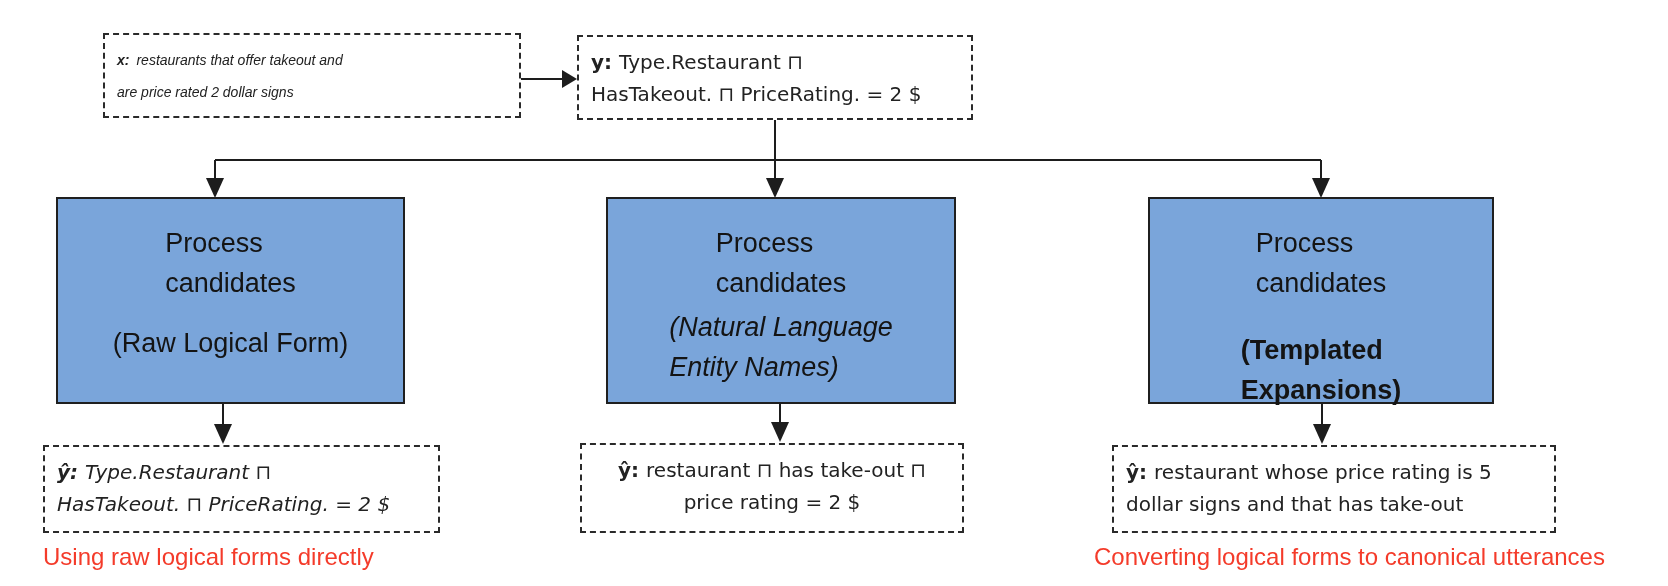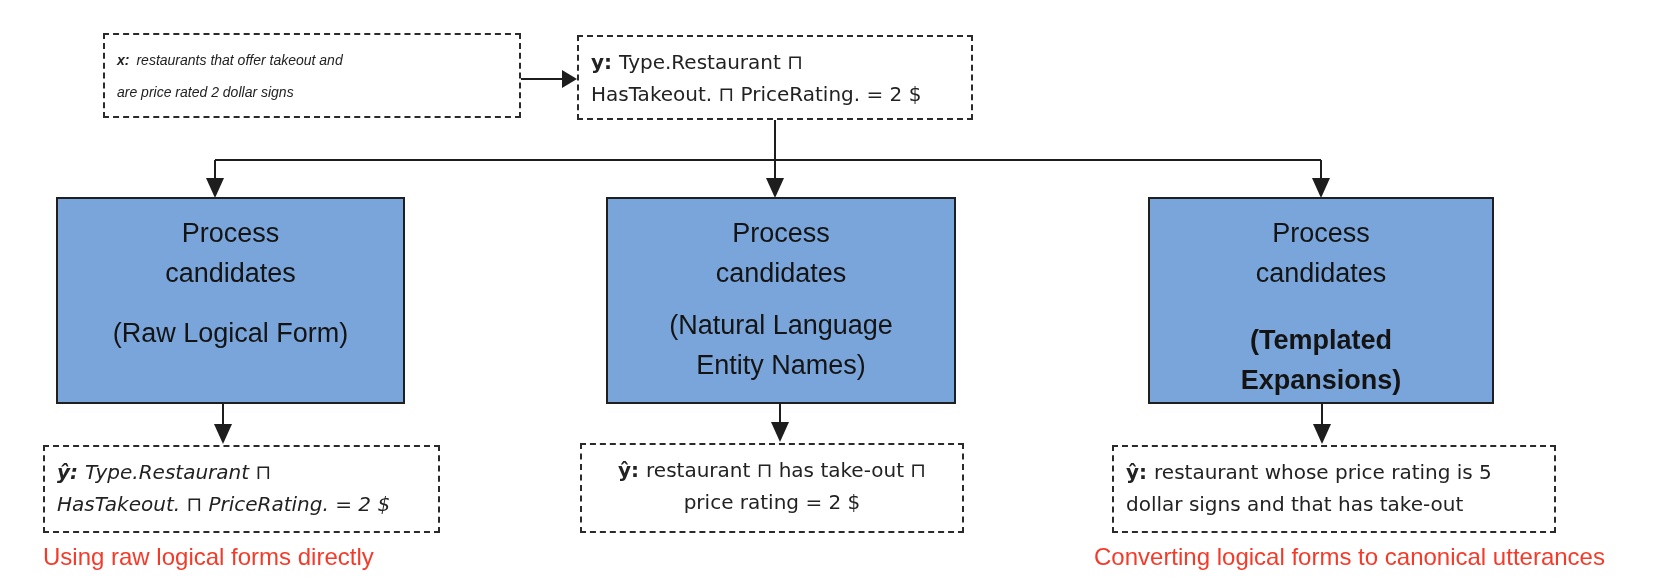--- a/index.html
+++ b/index.html
@@ -17,27 +17,27 @@
   .dashed{border:2px dashed #2a2a2a;padding:9px 12px;font-size:20px;line-height:32px;}
   .dashed .ln{white-space:nowrap;}
   .dashed b{margin-right:7px;}
   .input-box{font-family:"Liberation Sans",sans-serif;font-style:italic;font-size:14px;}
   .geo{font-family:"DejaVu Sans",sans-serif;}
   .process{
     background:var(--process-fill);
     border:2px solid var(--process-border);
     color:#141414;
     font-family:"Liberation Sans",sans-serif;
-    font-size:27px;line-height:40px;text-align:center;
+    font-size:27px;line-height:40px;
     display:flex;flex-direction:column;align-items:center;
-    padding-top:14px;
+    padding-top:24px;
   }
   .process .ttl div, .process .sub div{white-space:nowrap;}
   .b0 .sub{margin-top:20px;}
-  .b1 .sub{margin-top:12px;}
+  .b1 .sub{margin-top:4px;font-style:italic;}
   .b2 .sub{margin-top:27px;font-weight:bold;}
   .caption{
     position:absolute;font-family:"Liberation Sans",sans-serif;
     color:var(--caption-red);font-size:24px;line-height:28px;text-align:left;
     white-space:nowrap;
   }
   .hline,.vline{position:absolute;background:var(--line);}
   .hline{height:2px;}
   .vline{width:2px;}
   .ar-down{position:absolute;width:0;height:0;

